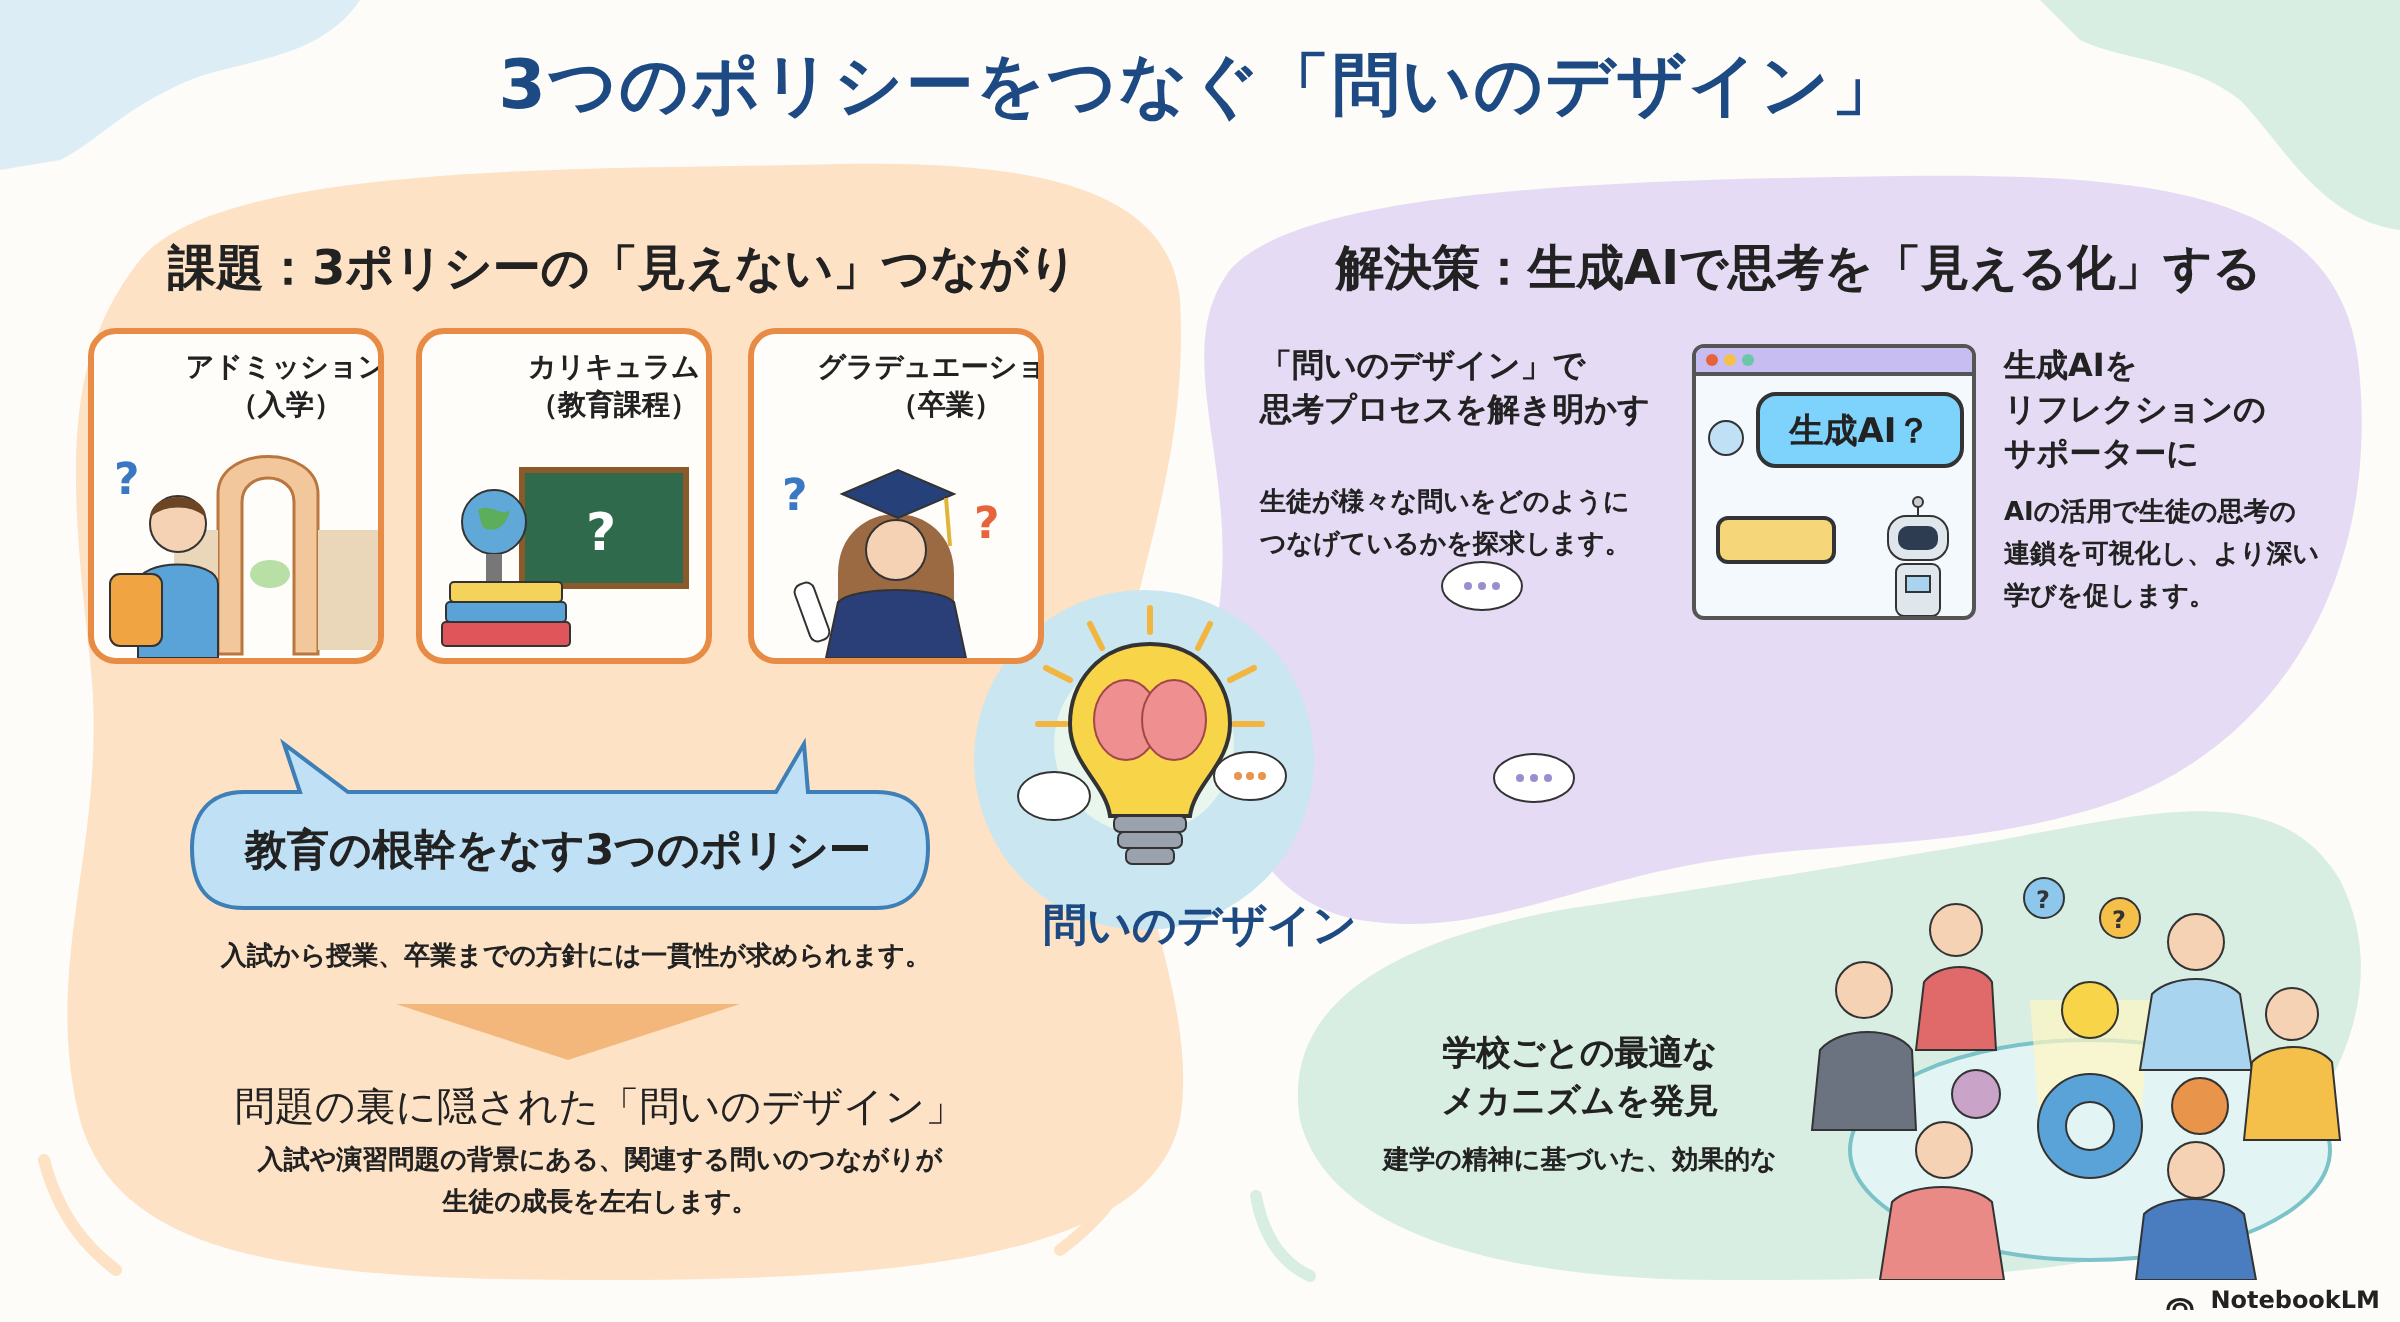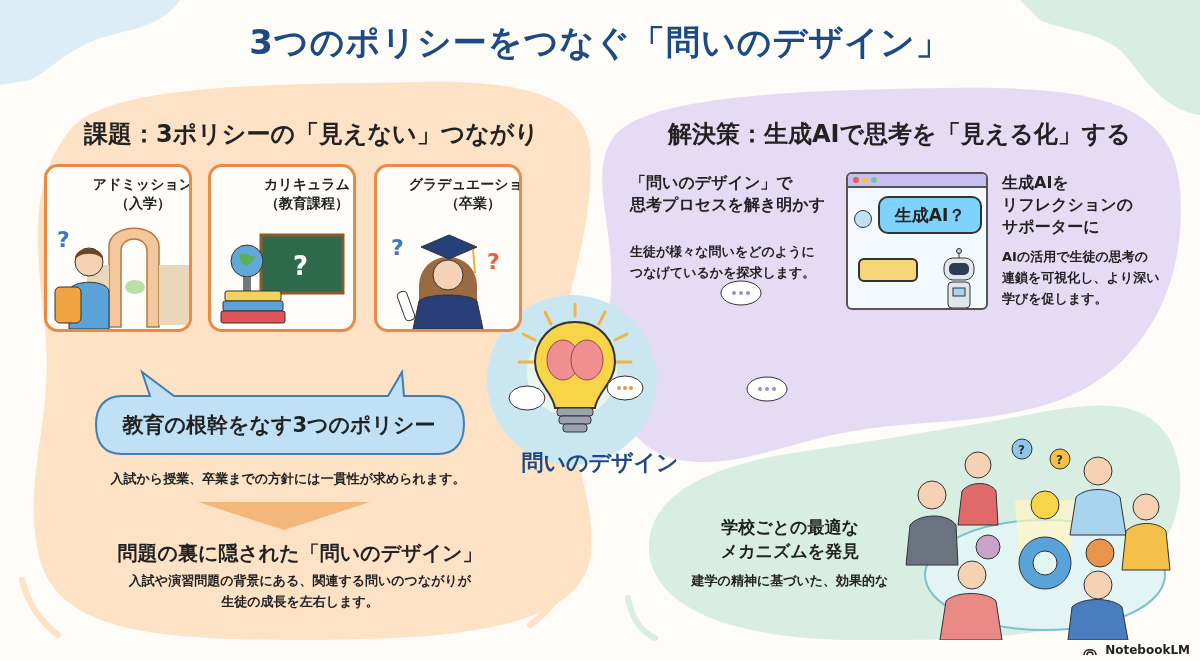--- a/index.html
+++ b/index.html
@@ -83,21 +83,21 @@
 <svg class="abs" style="left:92px; top:368px; width:376px; height:90px;" viewBox="0 0 376 90">
   <path d="M30,28 L58,28 L50,4 L82,28 L296,28 L310,4 L312,28 L346,28 C366,28 372,40 372,56 C372,76 362,86 346,86 L30,86 C12,86 4,76 4,56 C4,40 12,28 30,28 Z" fill="#bfe0f5" stroke="#3f7fb7" stroke-width="2"></path>
 </svg>
 <div class="abs bubble-label">教育の根幹をなす3つのポリシー</div>
 <div class="abs small" style="left:98px; top:468px; width:380px; text-align:center;">入試から授業、卒業までの方針には一貫性が求められます。</div>
 
 <svg class="abs" style="left:198px; top:502px; width:172px; height:30px;" viewBox="0 0 172 30">
   <polygon points="0,0 172,0 86,28" fill="#f3b77c"></polygon>
 </svg>
 
-<div class="abs" style="left:100px; top:540px; width:400px; text-align:center; font-size:20px; font-weight:700;">問題の裏に隠された「問いのデザイン」</div>
+<div class="abs" style="left:100px; top:540px; width:400px; text-align:center; font-size:20px; font-weight:400;">問題の裏に隠された「問いのデザイン」</div>
 <div class="abs small" style="left:90px; top:570px; width:420px; text-align:center;">
   <span>入試や演習問題の背景にある、関連する問いのつながりが</span><br>
   <span>生徒の成長を左右します。</span>
 </div>
 
 <svg class="abs" style="left:505px; top:300px; width:140px; height:150px;" viewBox="0 0 140 150">
   <g stroke="#f2b640" stroke-width="3" stroke-linecap="round">
     <line x1="70" y1="4" x2="70" y2="16"></line>
     <line x1="40" y1="12" x2="46" y2="24"></line>
     <line x1="100" y1="12" x2="94" y2="24"></line>

